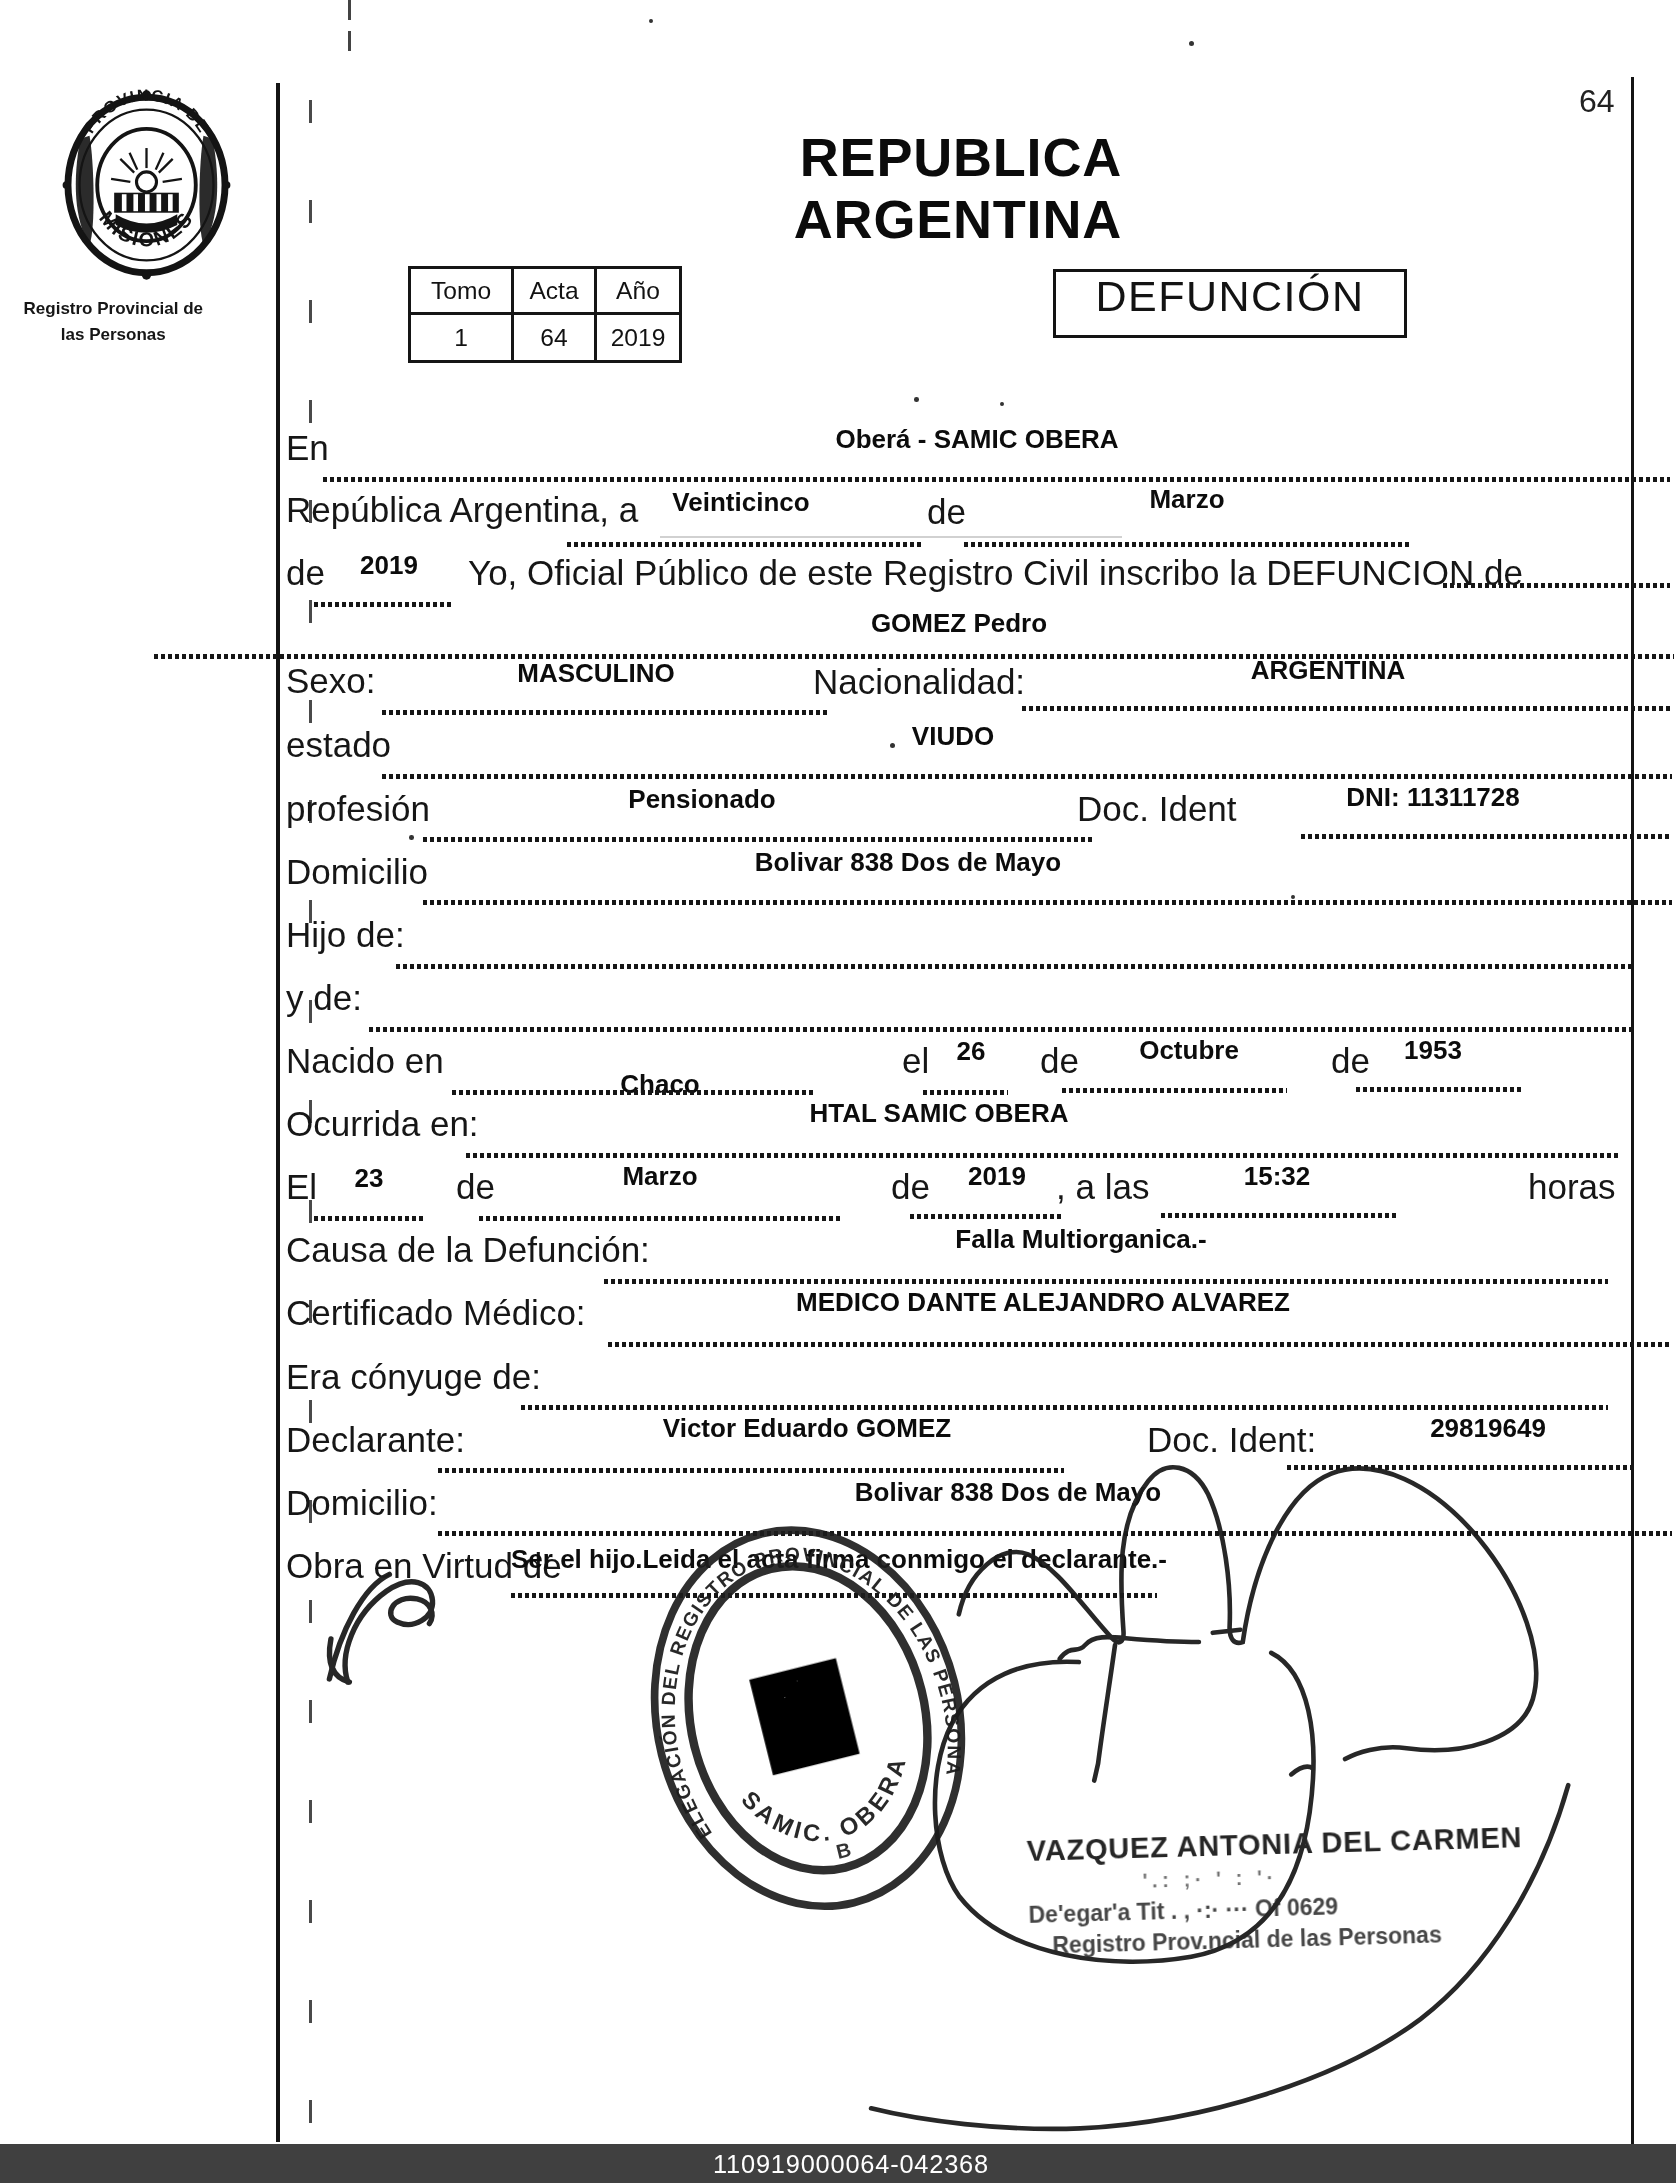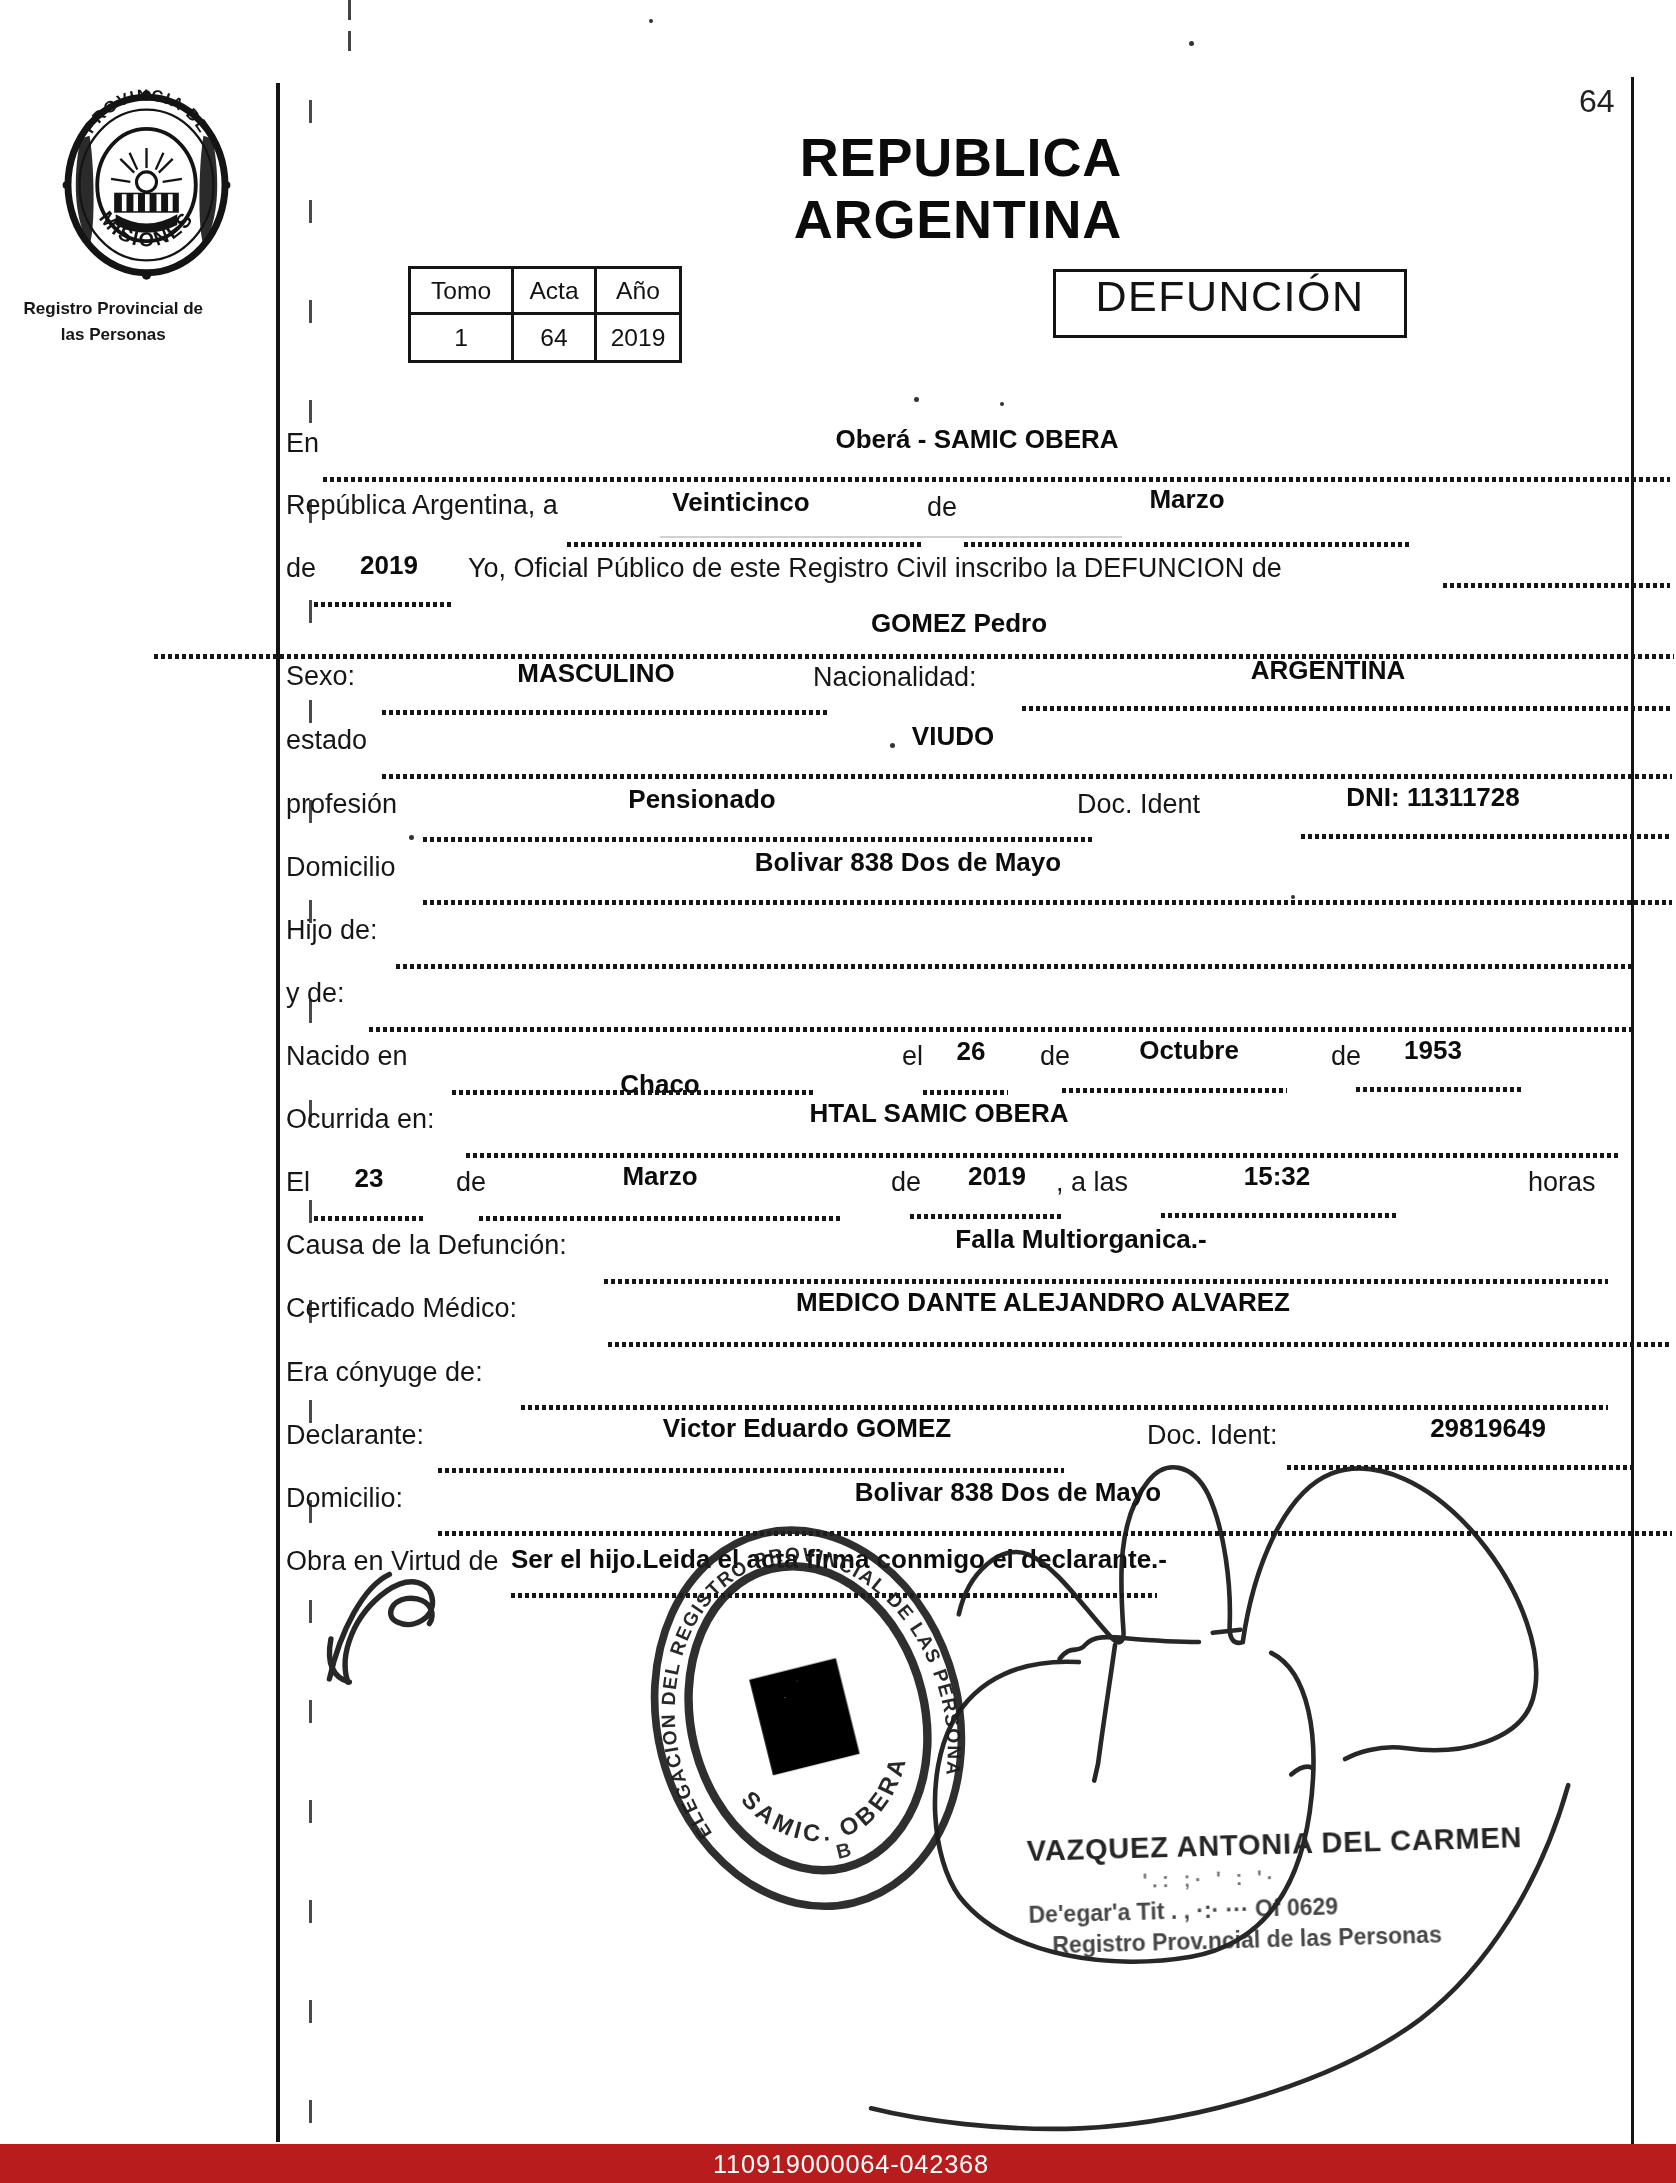--- a/index.html
+++ b/index.html
@@ -1,41 +1,41 @@
 <!DOCTYPE html>
 <html style="font-size:12.3px"><head>
 <meta charset="utf-8">
 <style>
   html,body{margin:0;padding:0;background:#e8e8e8;}
   #page{
     position:relative;width:1676px;height:2183px;background:#ffffff;
     font-family:"Liberation Sans","DejaVu Sans",sans-serif;color:#121212;overflow:hidden;
   }
   .abs{position:absolute;}
-  .lbl{position:absolute;font-size:27px;color:#161616;white-space:nowrap;line-height:1.1;}
+  .lbl{position:absolute;font-size:35px;color:#161616;white-space:nowrap;line-height:1.1;}
   .val{position:absolute;font-size:26px;font-weight:bold;color:#0c0c0c;white-space:nowrap;line-height:1.1;transform:translateX(-50%);}
   .val.noc{transform:none;}
   .dots{position:absolute;height:5.4px;background-image:repeating-linear-gradient(90deg,#161616 0 3.8px,transparent 3.8px 7px);}
   .vline{position:absolute;background:#141414;}
   .vdash{position:absolute;width:3.1px;background-image:repeating-linear-gradient(180deg,#2a2a2a 0 23px,transparent 23px 100px);opacity:.85;}
   .title{position:absolute;left:499px;top:126px;width:623px;text-align:right;font-size:54px;font-weight:bold;letter-spacing:0.8px;color:#0b0b0b;}
   .pagenum{position:absolute;left:1579px;top:83px;font-size:32px;color:#222;}
   .caption{position:absolute;left:10.8px;top:296px;width:205px;text-align:center;font-size:17px;font-weight:bold;line-height:26px;color:#161616;}
   .regtable{position:absolute;left:408px;top:266px;border-collapse:collapse;}
   .regtable td{border:3.1px solid #151515;text-align:center;font-size:24.6px;padding:0;}
   .regtable tr:nth-child(1) td{height:43px;}
   .regtable tr:nth-child(2) td{height:45px;}
   .defbox{position:absolute;left:1053px;top:269px;width:348px;height:63px;border:3.8px solid #131313;
     display:flex;align-items:flex-start;justify-content:center;font-size:43px;letter-spacing:1.5px;color:#131313;}
   .stampblock{position:absolute;left:1028px;top:1828px;transform:rotate(-1.6deg);color:#262626;}
   .stampblock .l1{font-size:29px;font-weight:bold;letter-spacing:0.8px;filter:blur(0.4px);white-space:nowrap;}
   .stampblock .l2{font-size:20px;font-weight:bold;opacity:.65;filter:blur(0.6px);margin:4.6px 0 3.1px 115px;letter-spacing:4.6px;white-space:nowrap;}
   .stampblock .l3{font-size:23px;font-weight:bold;opacity:.85;filter:blur(0.5px);margin-top:6.2px;white-space:nowrap;}
   .stampblock .l4{font-size:23px;font-weight:bold;opacity:.85;filter:blur(0.5px);margin:4.6px 0 0 23px;white-space:nowrap;}
-  .bar{position:absolute;left:0;top:2144px;width:1676px;height:39px;background:#b91c1c;}
+  .bar{position:absolute;left:0;top:2144px;width:1676px;height:39px;background:#404040;}
   .bar span{position:absolute;left:713px;top:6.2px;color:#fff;font-size:25.4px;letter-spacing:0.8px;}
   .dotmark{position:absolute;background:#333;border-radius:50%;}
   .thinline{position:absolute;height:1.5px;background:#b9b9b9;opacity:.65;}
   svg text{font-family:"Liberation Sans","DejaVu Sans",sans-serif;}
 </style>
 </head>
 <body>
 
 <div id="page">
 

